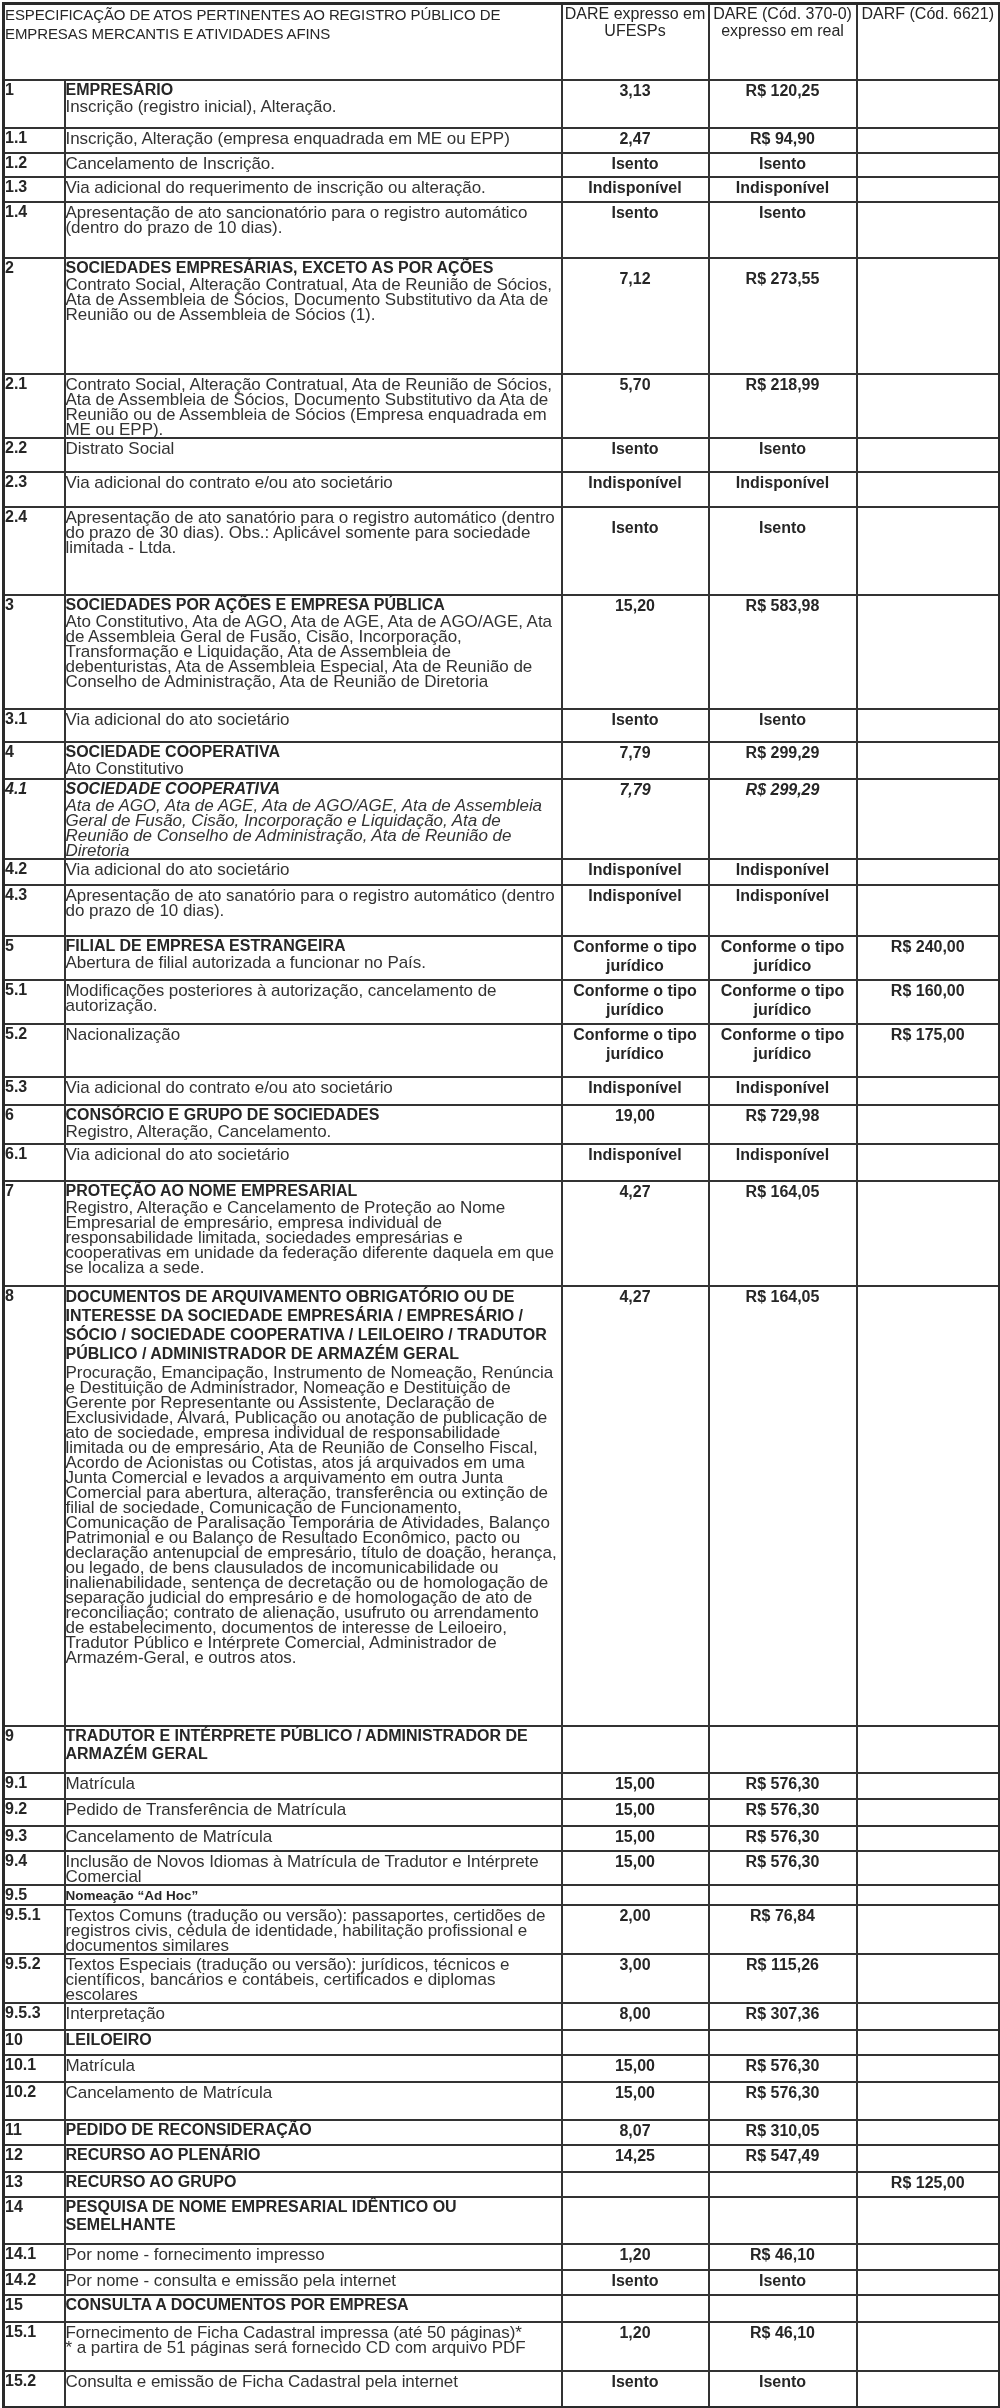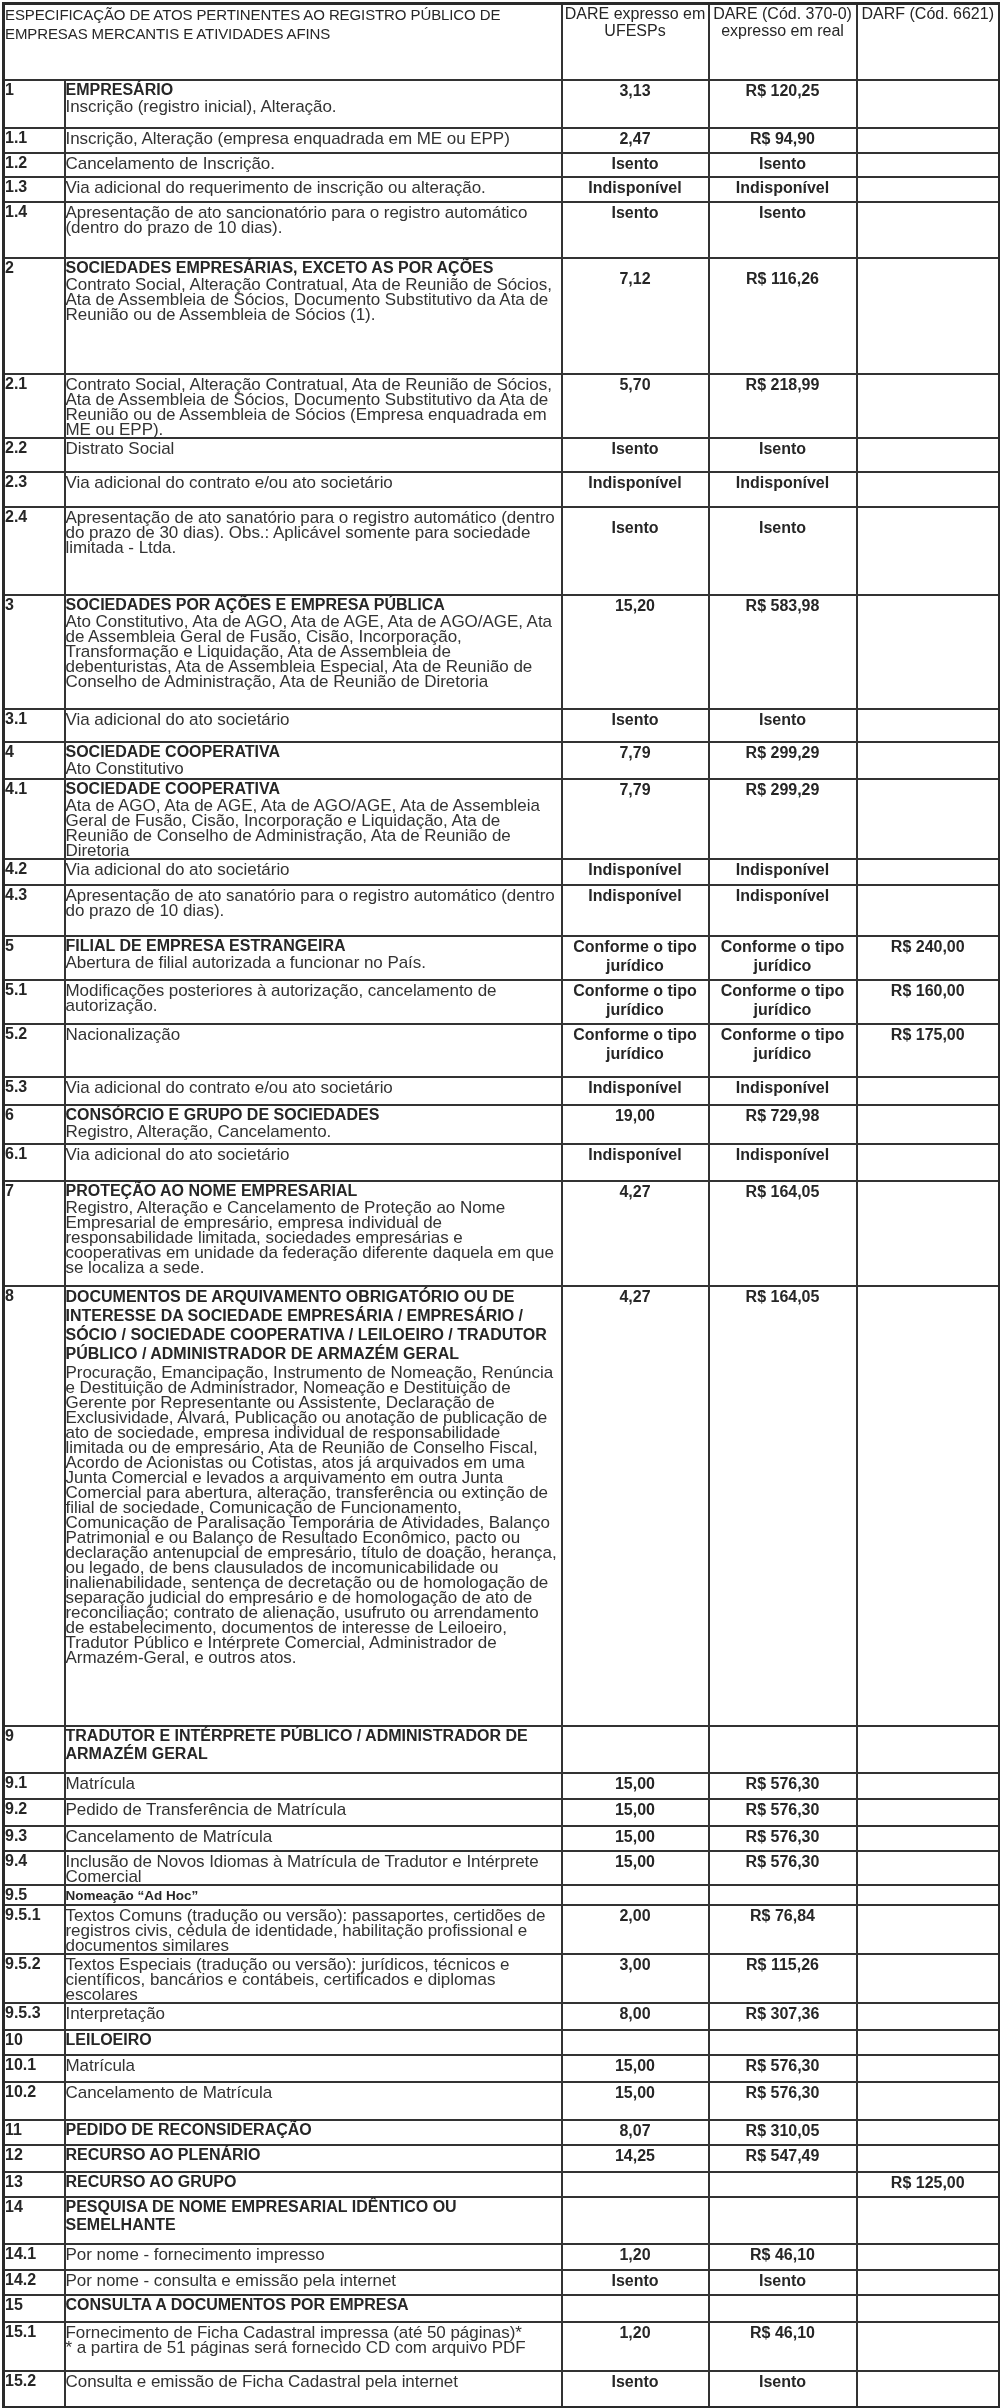--- a/index.html
+++ b/index.html
@@ -94,21 +94,21 @@
     <td class="val"></td>
   </tr>
       <tr style="height: 116px;">
     <td class="num">2</td>
     <td class="desc">
       <span class="title">SOCIEDADES EMPRESÁRIAS, EXCETO AS POR AÇÕES</span>
 
       <span class="text" style="white-space: pre-line;">Contrato Social, Alteração Contratual, Ata de Reunião de Sócios, Ata de Assembleia de Sócios, Documento Substitutivo da Ata de Reunião ou de Assembleia de Sócios (1).</span>
     </td>
     <td class="val top">7,12</td>
-    <td class="val top">R$ 116,26</td>
+    <td class="val top">R$ 273,55</td>
     <td class="val"></td>
   </tr>
       <tr style="height: 63px;">
     <td class="num">2.1</td>
     <td class="desc">
 
       <span class="text mid" style="white-space: pre-line;">Contrato Social, Alteração Contratual, Ata de Reunião de Sócios, Ata de Assembleia de Sócios, Documento Substitutivo da Ata de Reunião ou de Assembleia de Sócios (Empresa enquadrada em ME ou EPP).</span>
     </td>
     <td class="val">5,70</td>
     <td class="val">R$ 218,99</td>
@@ -169,21 +169,21 @@
     <td class="num">4</td>
     <td class="desc">
       <span class="title">SOCIEDADE COOPERATIVA</span>
 
       <span class="text" style="white-space: pre-line;">Ato  Constitutivo</span>
     </td>
     <td class="val">7,79</td>
     <td class="val">R$ 299,29</td>
     <td class="val"></td>
   </tr>
-      <tr style="height: 76px;">
+      <tr style="height: 76px; font-style: italic;">
     <td class="num">4.1</td>
     <td class="desc">
       <span class="title">SOCIEDADE COOPERATIVA</span>
 
       <span class="text" style="white-space: pre-line;">Ata de AGO, Ata de AGE, Ata de AGO/AGE, Ata de Assembleia Geral de Fusão, Cisão, Incorporação e Liquidação, Ata de Reunião de Conselho de Administração, Ata de Reunião de Diretoria</span>
     </td>
     <td class="val">7,79</td>
     <td class="val">R$ 299,29</td>
     <td class="val"></td>
   </tr>

